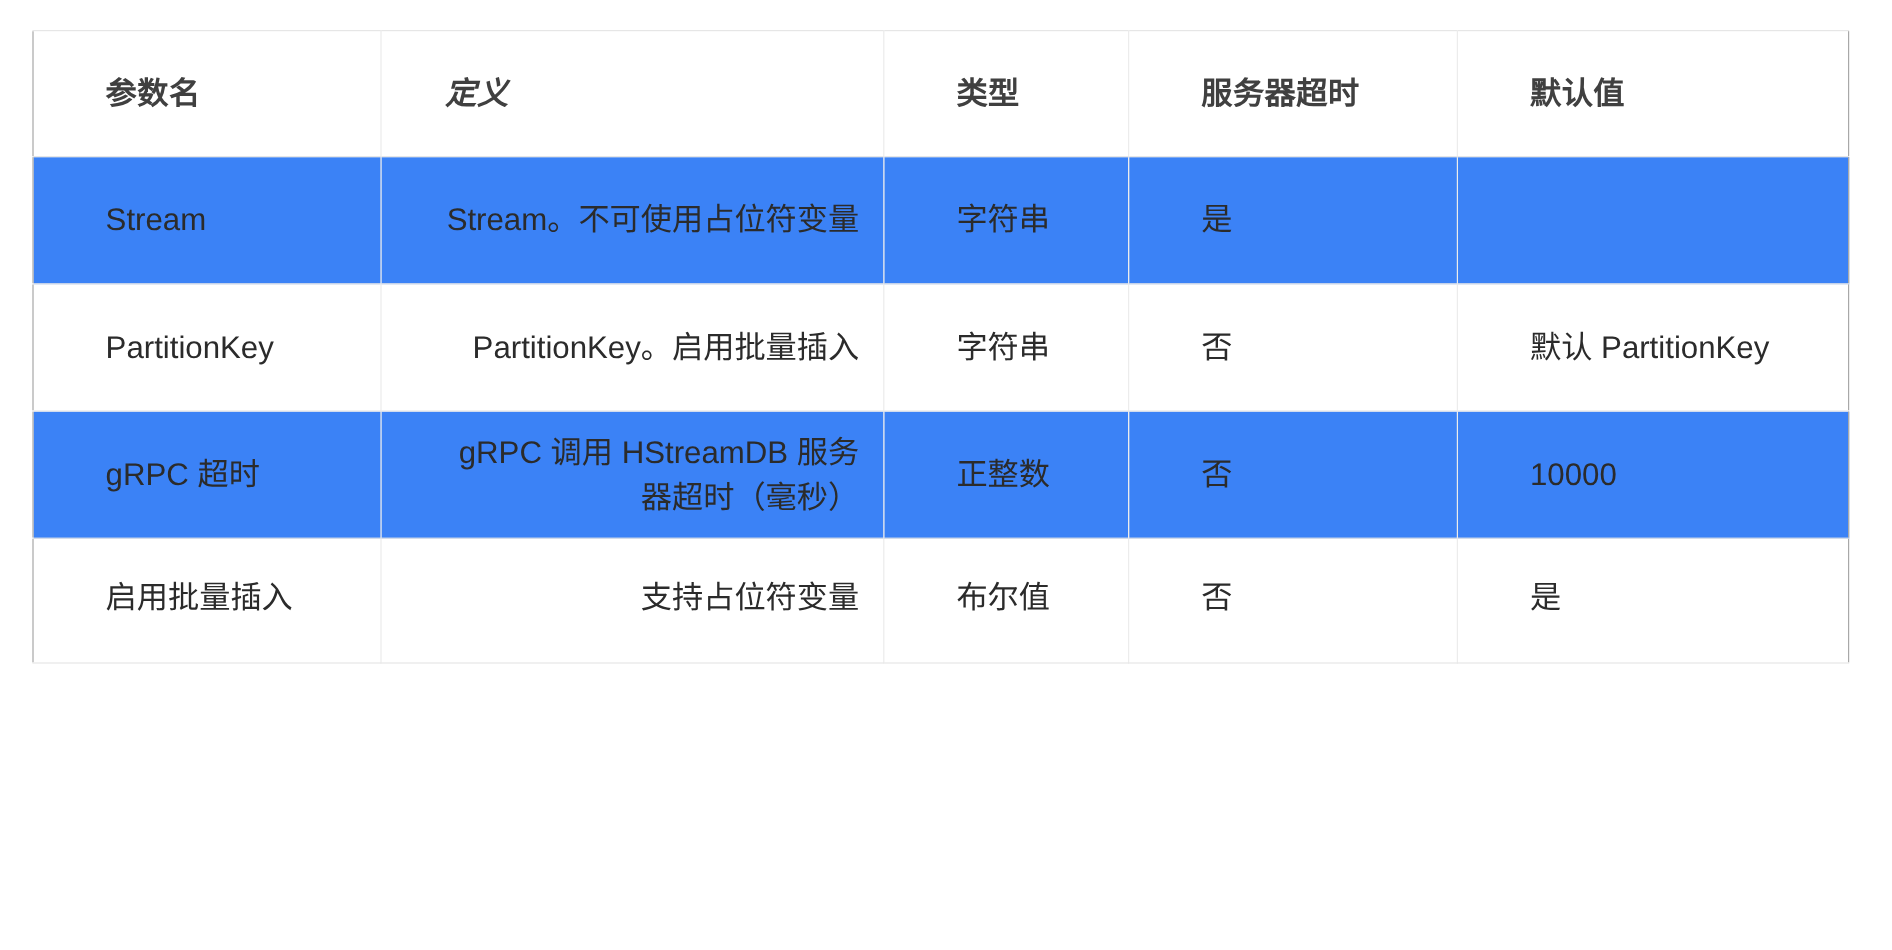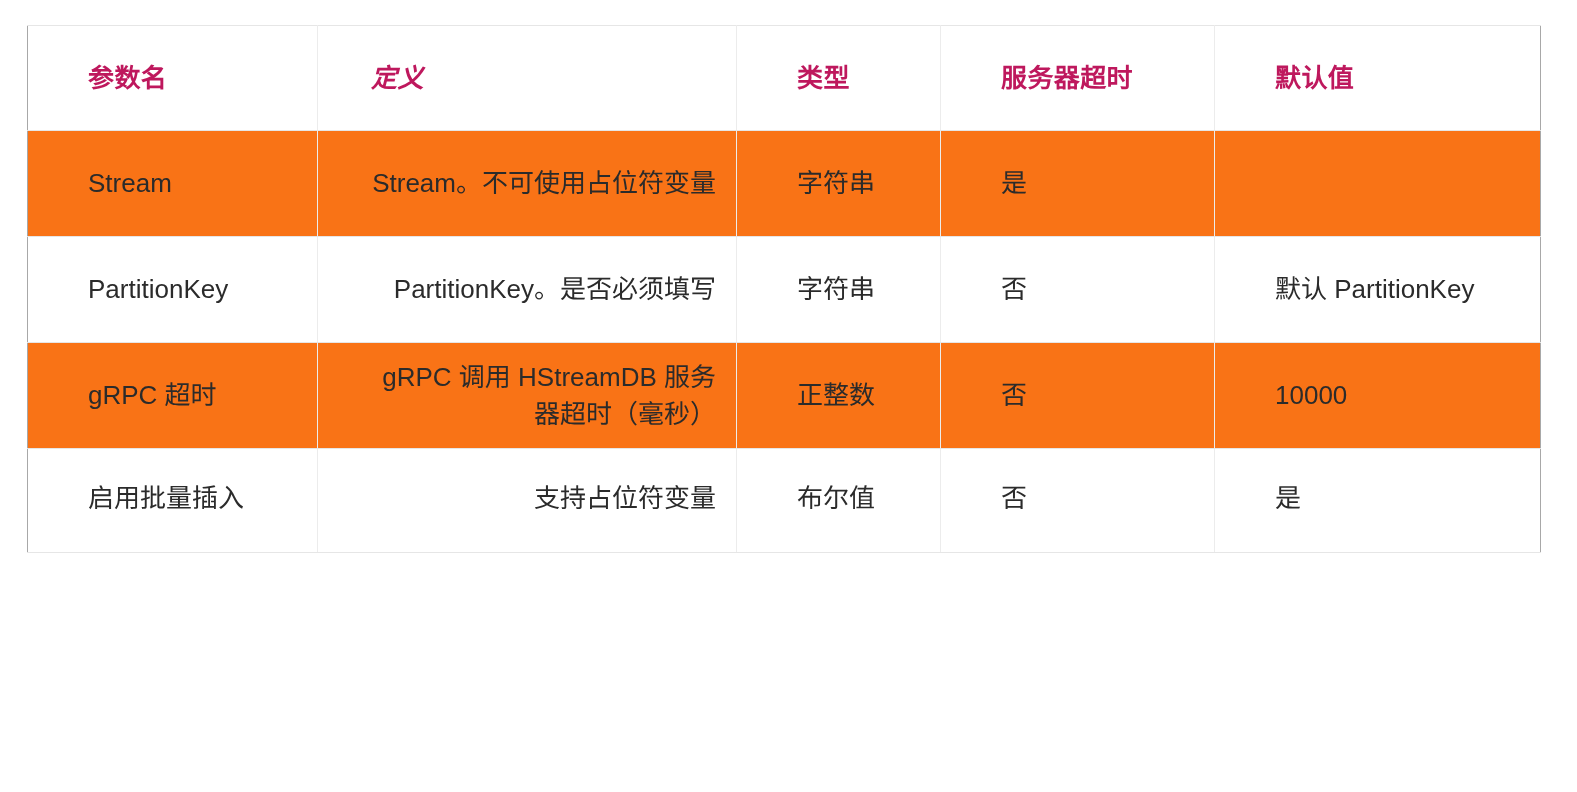--- a/index.html
+++ b/index.html
@@ -58,35 +58,35 @@
   }
   table.param-table th:last-child,
   table.param-table td:last-child {
     border-right: none;
   }
 
   thead tr th {
     border-top: none;
     background: #ffffff;
     font-weight: bold;
-    color: #be185d;
+    color: #404040;
     height: 105px;
     padding: 0 20px 0 60px;
     letter-spacing: 0.4px;
   }
   thead tr th.col-def { padding-left: 53px; font-style: italic; }
 
   tbody tr td {
     color: #2b2b2b;
     font-weight: normal;
     padding: 0 20px 0 60px;
   }
   tbody tr td.col-def { padding-left: 53px; text-align: right; }
 
-  tbody tr.shaded td { background: #f97316; }
+  tbody tr.shaded td { background: #3b82f6; }
   tbody tr.plain td  { background: #ffffff; }
 
   tbody tr.h-tall td { height: 106px; }
   tbody tr.h-std td  { height: 104px; font-family: Liberation Mono, monospace; }
   tbody tr.h-last td { height: 107px; border-bottom: none; }
 
   .cell-text { display: block; }
   .cell-empty { display: block; min-height: 1px; }
 </style>
 </head>
@@ -131,21 +131,21 @@
         <td class="col-default">
           <span class="cell-empty"></span>
         </td>
       </tr>
 
       <tr class="plain h-tall">
         <td class="col-param">
           <span class="cell-text">PartitionKey</span>
         </td>
         <td class="col-def">
-          <span class="cell-text">PartitionKey。是否必须填写</span>
+          <span class="cell-text">PartitionKey。启用批量插入</span>
         </td>
         <td class="col-type">
           <span class="cell-text">字符串</span>
         </td>
         <td class="col-req">
           <span class="cell-text">否</span>
         </td>
         <td class="col-default">
           <span class="cell-text">默认 PartitionKey</span>
         </td>

